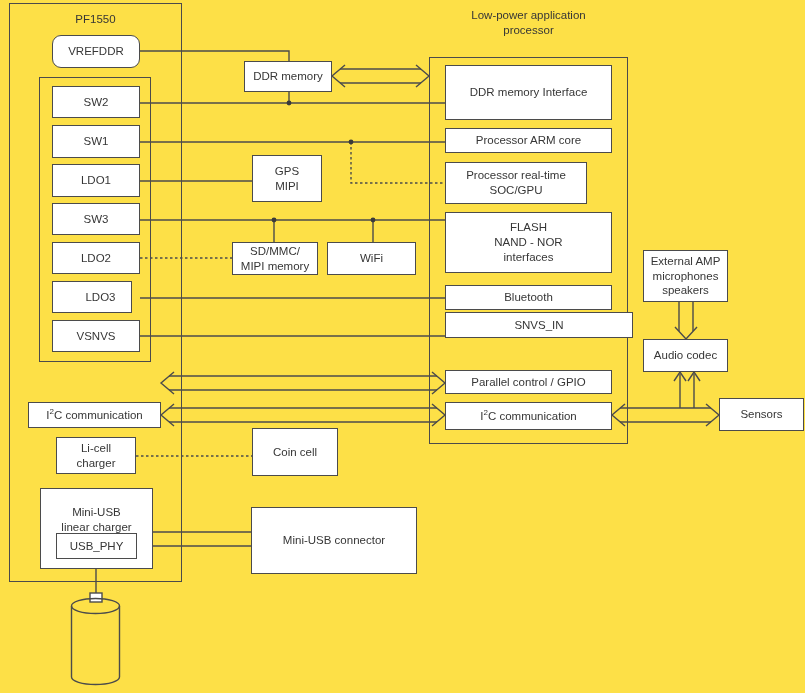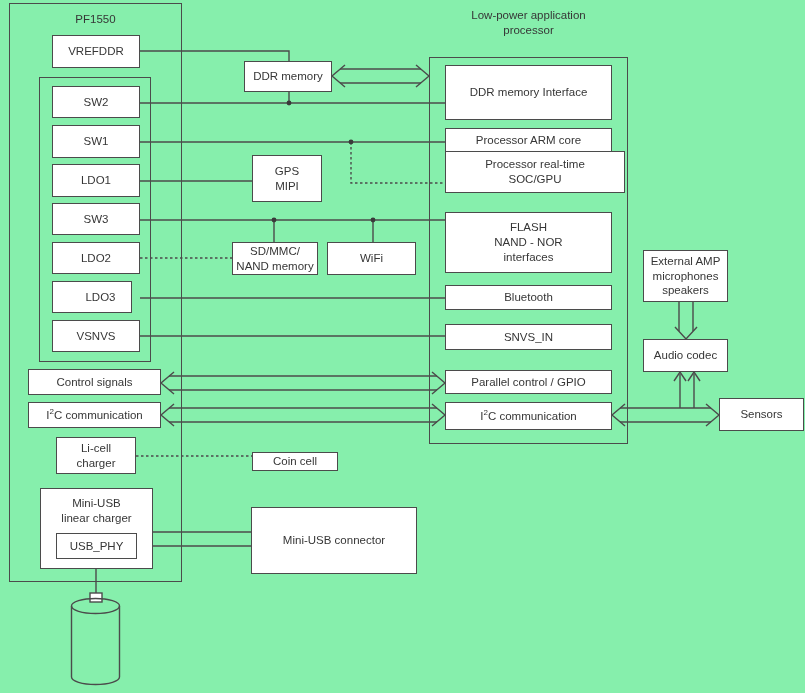--- a/index.html
+++ b/index.html
@@ -1,31 +1,31 @@
 <!DOCTYPE html>
 <html><head>
 <meta charset="utf-8">
 <style>
   html,body{margin:0;padding:0;background:#ffffff;}
   #diagram{
-    position:relative;width:805px;height:693px;background:#86efac;overflow:hidden;
+    position:relative;width:805px;height:693px;background:#fde047;overflow:hidden;
     font-family:"Liberation Sans","DejaVu Sans",sans-serif;color:#363636;
   }
   .group{
     position:absolute;border:1.5px solid #4b4b4b;background:transparent;
     box-sizing:border-box;z-index:1;
   }
   .lines{position:absolute;left:0;top:0;z-index:2;}
   .box{
     position:absolute;background:#ffffff;border:1.5px solid #4b4b4b;
     box-sizing:border-box;z-index:3;
     display:flex;align-items:center;justify-content:center;
     text-align:center;font-size:11.5px;line-height:1.28;white-space:pre-line;
   }
-  .box.top-label{align-items:flex-start;padding-top:7px;}
+  .box.top-label{align-items:flex-start;padding-top:16px;}
   .float-label{
     position:absolute;z-index:3;text-align:center;font-size:11.5px;line-height:1.3;
     white-space:pre-line;
   }
   sup{font-size:8px;}
 </style>
 </head>
 <body>
 
 <div id="diagram">
@@ -108,60 +108,59 @@
       <line x1="71.5" y1="606" x2="71.5" y2="677"></line>
       <line x1="119.5" y1="606" x2="119.5" y2="677"></line>
       <path d="M71.5,677 A24,7.5 0 0 0 119.5,677"></path>
     </g>
   </svg>
 
   <div class="float-label" style="left:9px;top:12px;width:173px;">PF1550</div>
   <div class="float-label" style="left:429px;top:8px;width:199px;">Low-power application
 processor</div>
 
-  <div class="box" style="left:52px;top:35px;width:88px;height:33px;">VREFDDR</div>
+  <div class="box" style="left:52px;top:35px;width:88px;height:33px;border-radius:9px;">VREFDDR</div>
   <div class="box" style="left:52px;top:86px;width:88px;height:32px;">SW2</div>
   <div class="box" style="left:52px;top:125px;width:88px;height:33px;">SW1</div>
   <div class="box" style="left:52px;top:164px;width:88px;height:33px;">LDO1</div>
   <div class="box" style="left:52px;top:203px;width:88px;height:32px;">SW3</div>
   <div class="box" style="left:52px;top:242px;width:88px;height:32px;">LDO2</div>
   <div class="box" style="left:52px;top:281px;width:80px;height:32px;padding-left:17px;">LDO3</div>
   <div class="box" style="left:52px;top:320px;width:88px;height:32px;">VSNVS</div>
 
-  <div class="box" style="left:28px;top:369px;width:133px;height:26px;">Control signals</div>
 
   <div class="box" style="left:28px;top:402px;width:133px;height:26px;">
     <span><span>I</span><sup>2</sup><span>C communication</span></span>
   </div>
 
   <div class="box" style="left:56px;top:437px;width:80px;height:37px;">Li-cell
 charger</div>
 
   <div class="box top-label" style="left:40px;top:488px;width:113px;height:81px;">Mini-USB
 linear charger</div>
   <div class="box" style="left:56px;top:533px;width:81px;height:26px;">USB_PHY</div>
 
   <div class="box" style="left:244px;top:61px;width:88px;height:31px;">DDR memory</div>
   <div class="box" style="left:252px;top:155px;width:70px;height:47px;">GPS
 MIPI</div>
   <div class="box" style="left:232px;top:242px;width:86px;height:33px;">SD/MMC/
-NAND memory</div>
+MIPI memory</div>
   <div class="box" style="left:327px;top:242px;width:89px;height:33px;">WiFi</div>
-  <div class="box" style="left:252px;top:452px;width:86px;height:19px;">Coin cell</div>
+  <div class="box" style="left:252px;top:428px;width:86px;height:48px;">Coin cell</div>
   <div class="box" style="left:445px;top:65px;width:167px;height:55px;">DDR memory Interface</div>
 
   <div class="box" style="left:251px;top:507px;width:166px;height:67px;">Mini-USB connector</div>
   <div class="box" style="left:445px;top:128px;width:167px;height:25px;">Processor ARM core</div>
-  <div class="box" style="left:445px;top:151px;width:180px;height:42px;">Processor real-time
+  <div class="box" style="left:445px;top:162px;width:142px;height:42px;">Processor real-time
 SOC/GPU</div>
   <div class="box" style="left:445px;top:212px;width:167px;height:61px;">FLASH
 NAND - NOR
 interfaces</div>
   <div class="box" style="left:445px;top:285px;width:167px;height:25px;">Bluetooth</div>
-  <div class="box" style="left:445px;top:324px;width:167px;height:26px;">SNVS_IN</div>
+  <div class="box" style="left:445px;top:312px;width:188px;height:26px;">SNVS_IN</div>
   <div class="box" style="left:445px;top:370px;width:167px;height:24px;">Parallel control / GPIO</div>
   <div class="box" style="left:445px;top:402px;width:167px;height:28px;">
     <span><span>I</span><sup>2</sup><span>C communication</span></span>
   </div>
 
   <div class="box" style="left:643px;top:250px;width:85px;height:52px;">External AMP
 microphones
 speakers</div>
   <div class="box" style="left:643px;top:339px;width:85px;height:33px;">Audio codec</div>
   <div class="box" style="left:719px;top:398px;width:85px;height:33px;">Sensors</div>

